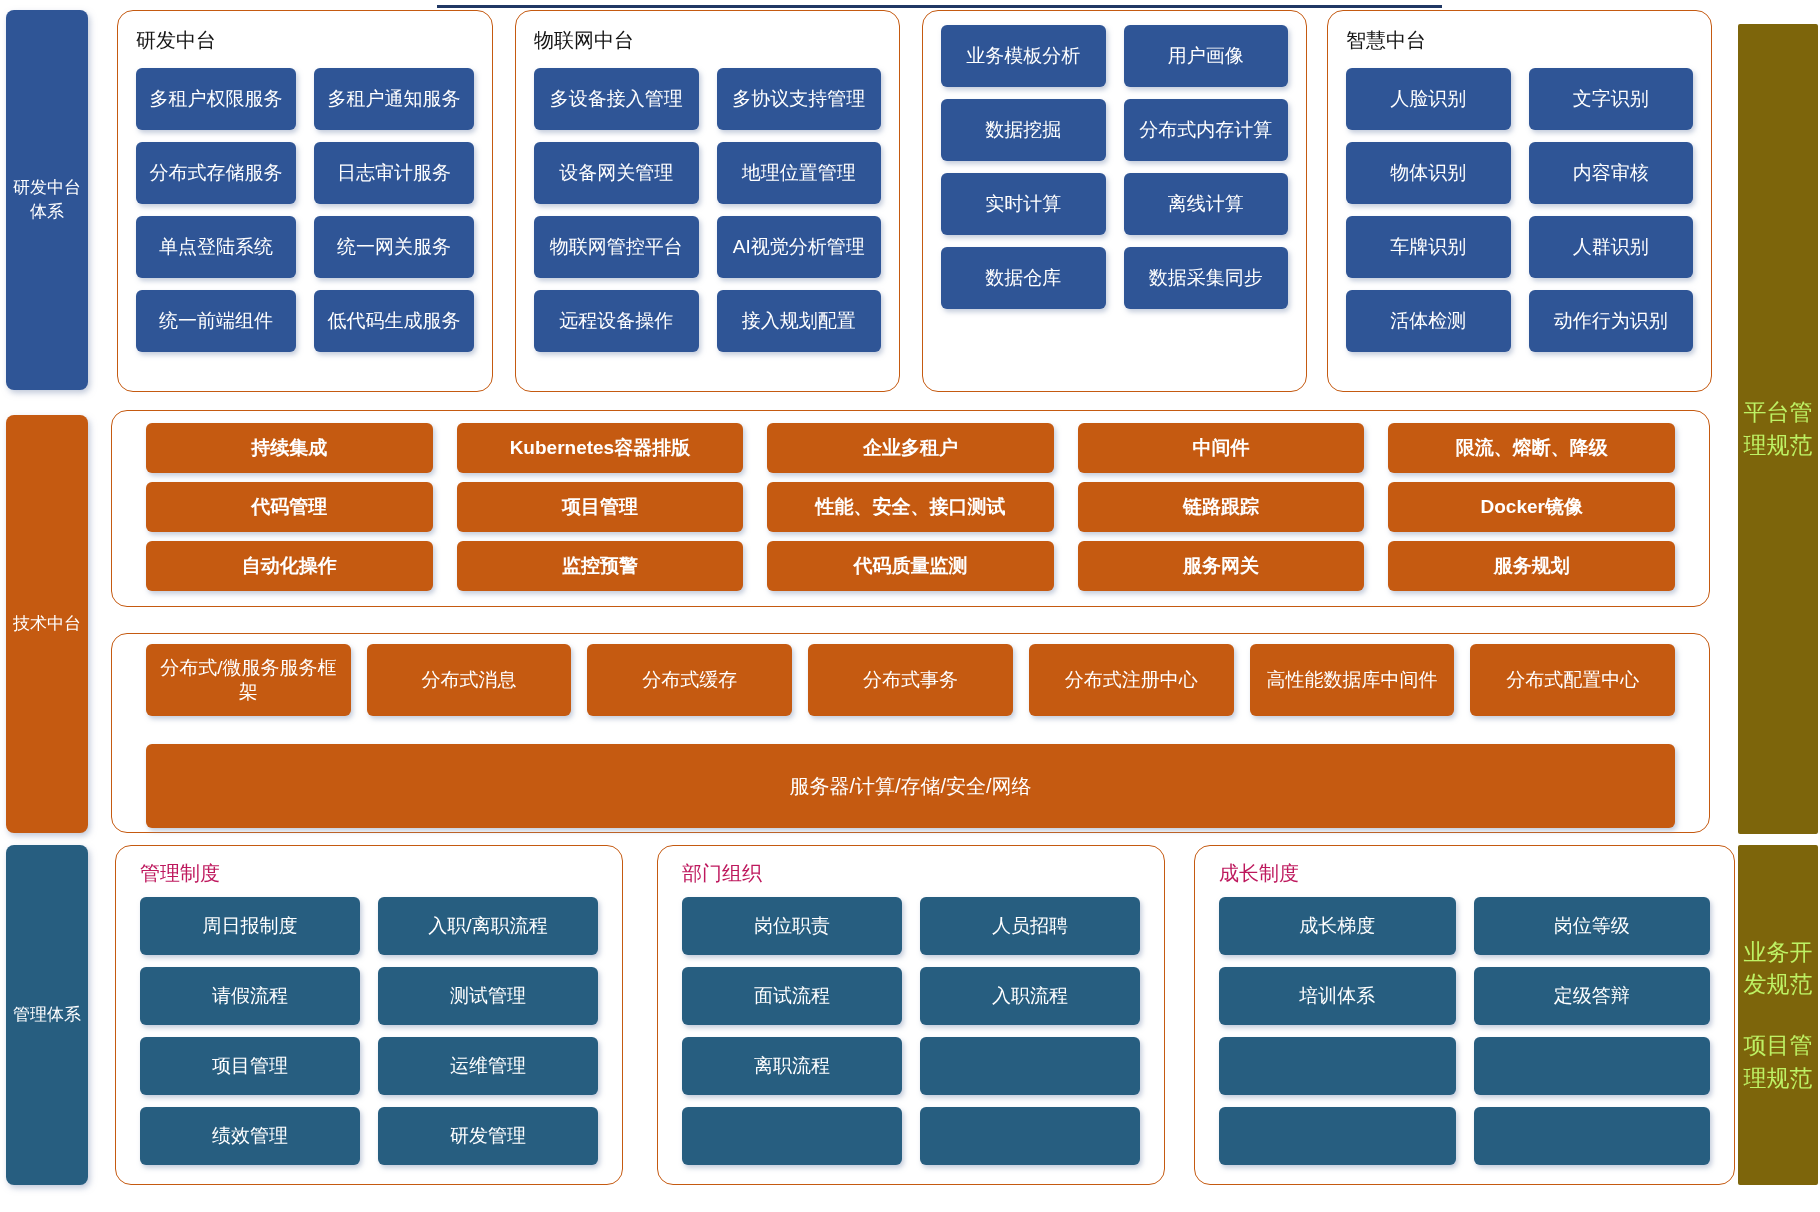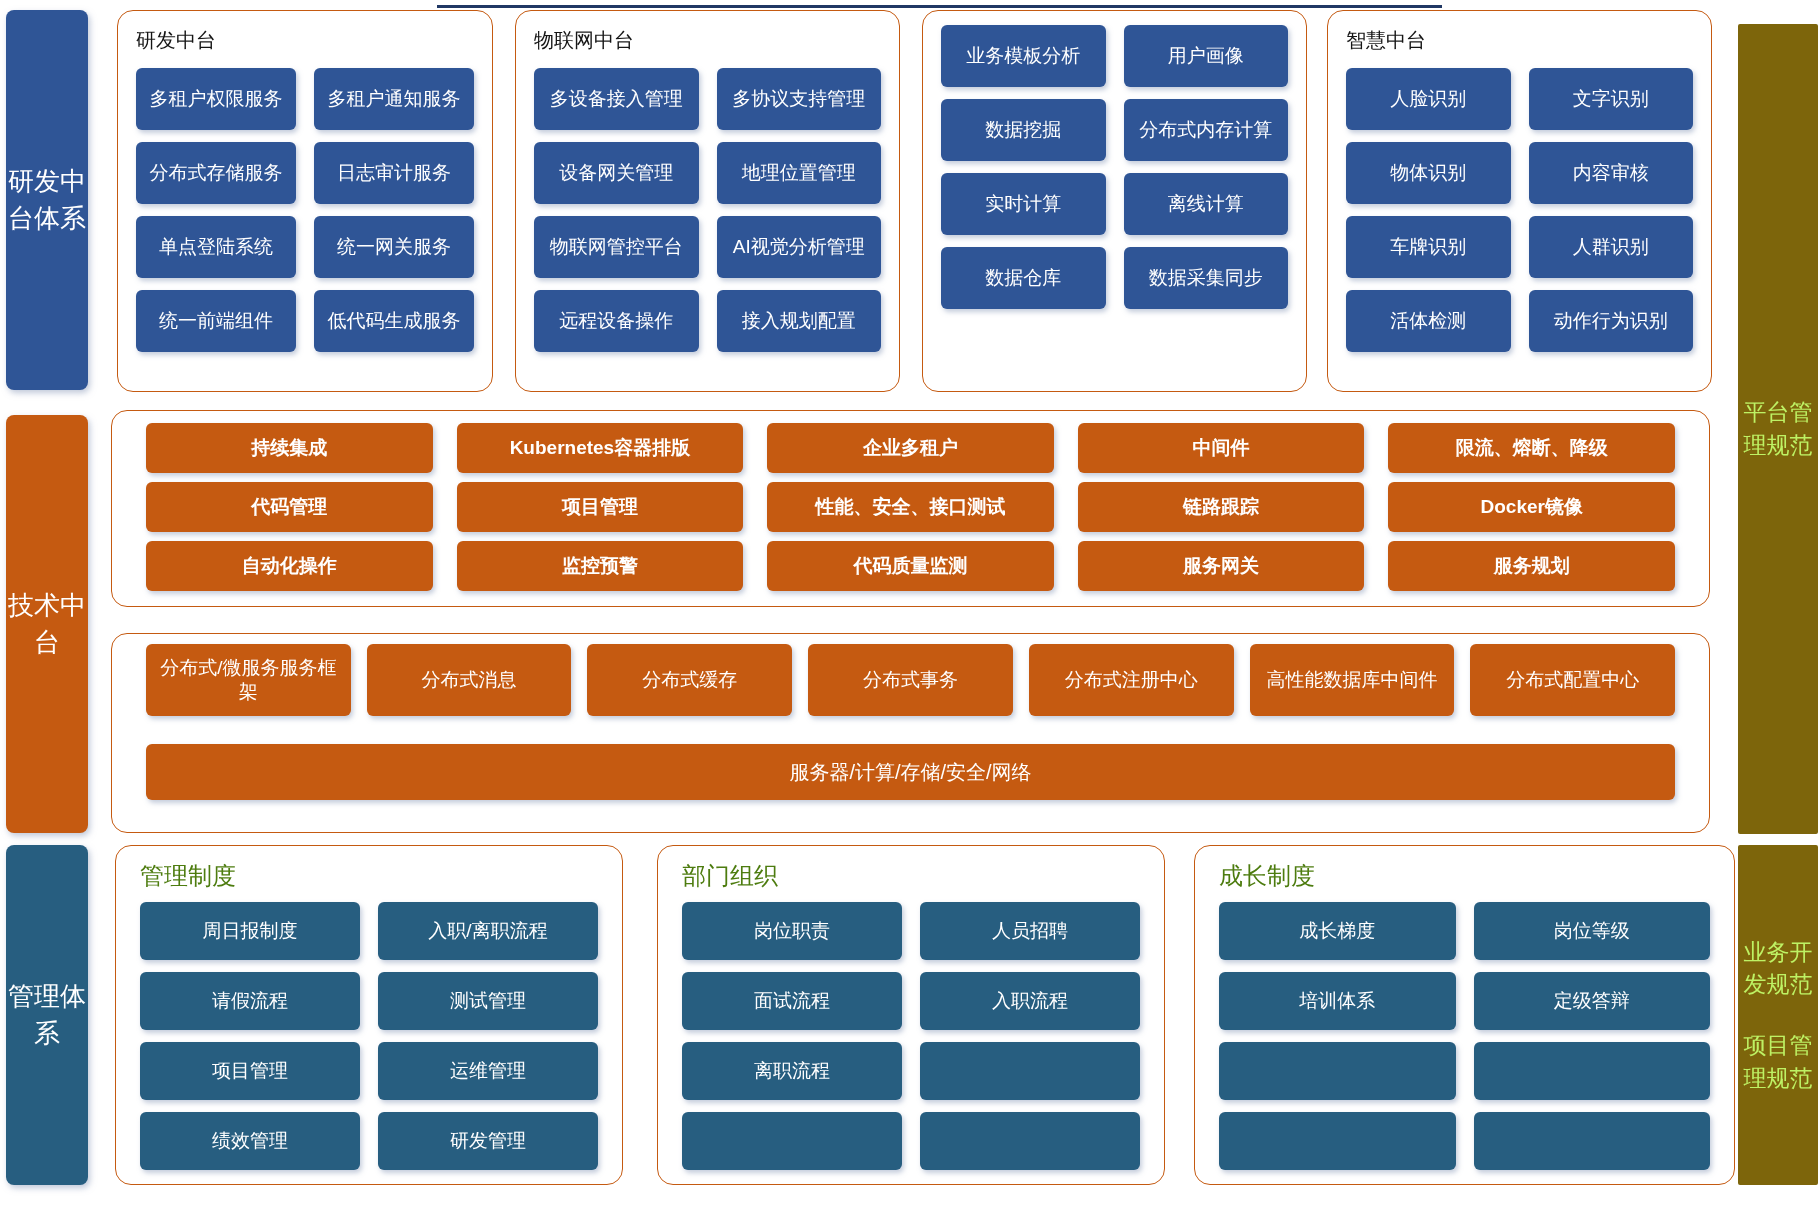--- a/index.html
+++ b/index.html
@@ -2,45 +2,45 @@
 <html><head>
 <meta charset="utf-8">
 <style>
   html,body{margin:0;padding:0;background:#fff;}
   body{font-family:"Liberation Sans","DejaVu Sans",sans-serif;}
   .canvas{position:relative;width:1820px;height:1212px;background:#ffffff;overflow:hidden;}
   .topline{position:absolute;left:437px;top:5px;width:1005px;height:3px;background:#203864;}
 
   .rail{position:absolute;left:6px;width:82px;border-radius:8px;color:#fff;
         display:flex;align-items:center;justify-content:center;text-align:center;
-        font-size:26px;line-height:1.42;box-shadow:2px 3px 6px rgba(140,155,185,.55);}
+        font-size:17px;line-height:1.42;box-shadow:2px 3px 6px rgba(140,155,185,.55);}
   .rail-r{position:absolute;left:1738px;width:80px;border-radius:2px;color:#bef264;
         display:flex;flex-direction:column;align-items:center;justify-content:center;text-align:center;
         font-size:23px;line-height:1.42;}
   .blue-bg{background:#2F5596;}
   .orange-bg{background:#C55A11;}
   .teal-bg{background:#275E80;}
   .olive-bg{background:#7D650B;}
 
   .panel{position:absolute;background:#fff;border:1.5px solid #C55A11;border-radius:16px;box-sizing:border-box;}
   .ptitle{padding:16px 0 0 18px;font-size:20px;color:#151515;}
-  .btitle{padding:14px 0 0 24px;font-size:24px;color:#4d7c0f;}
+  .btitle{padding:14px 0 0 24px;font-size:20px;color:#be185d;}
 
   .btn{display:flex;align-items:center;justify-content:center;color:#fff;font-size:19px;
        border-radius:6px;text-align:center;box-shadow:2px 3px 5px rgba(140,155,185,.5);
        box-sizing:border-box;line-height:1.25;}
   .btn-top{height:62px;background:#2F5596;}
   .btn-t{height:50px;background:#C55A11;}
   .btn-i{height:72px;background:#C55A11;padding:2px 10px;}
   .btn-b{height:58px;background:#275E80;}
 
   .tgrid{margin-top:14px;display:grid;grid-template-columns:1fr 1fr;gap:12px 18px;padding:0 18px;}
   .grid5{display:grid;grid-template-columns:repeat(5,1fr);gap:9px 24px;padding:12px 34px 0;font-weight:bold;}
   .grid7{display:grid;grid-template-columns:repeat(7,1fr);gap:16px;padding:10px 34px 0;}
-  .basebar{margin:28px 34px 0;height:56px;font-size:20px;background:#C55A11;}
+  .basebar{margin:28px 34px 0;height:84px;font-size:20px;background:#C55A11;}
   .bgrid{margin-top:10px;display:grid;grid-template-columns:1fr 1fr;gap:12px 18px;padding:0 24px;}
 </style>
 </head>
 <body>
 
 <div class="canvas">
 
   <div class="topline"></div>
 
   <div class="rail blue-bg" style="top:10px;height:380px;">

